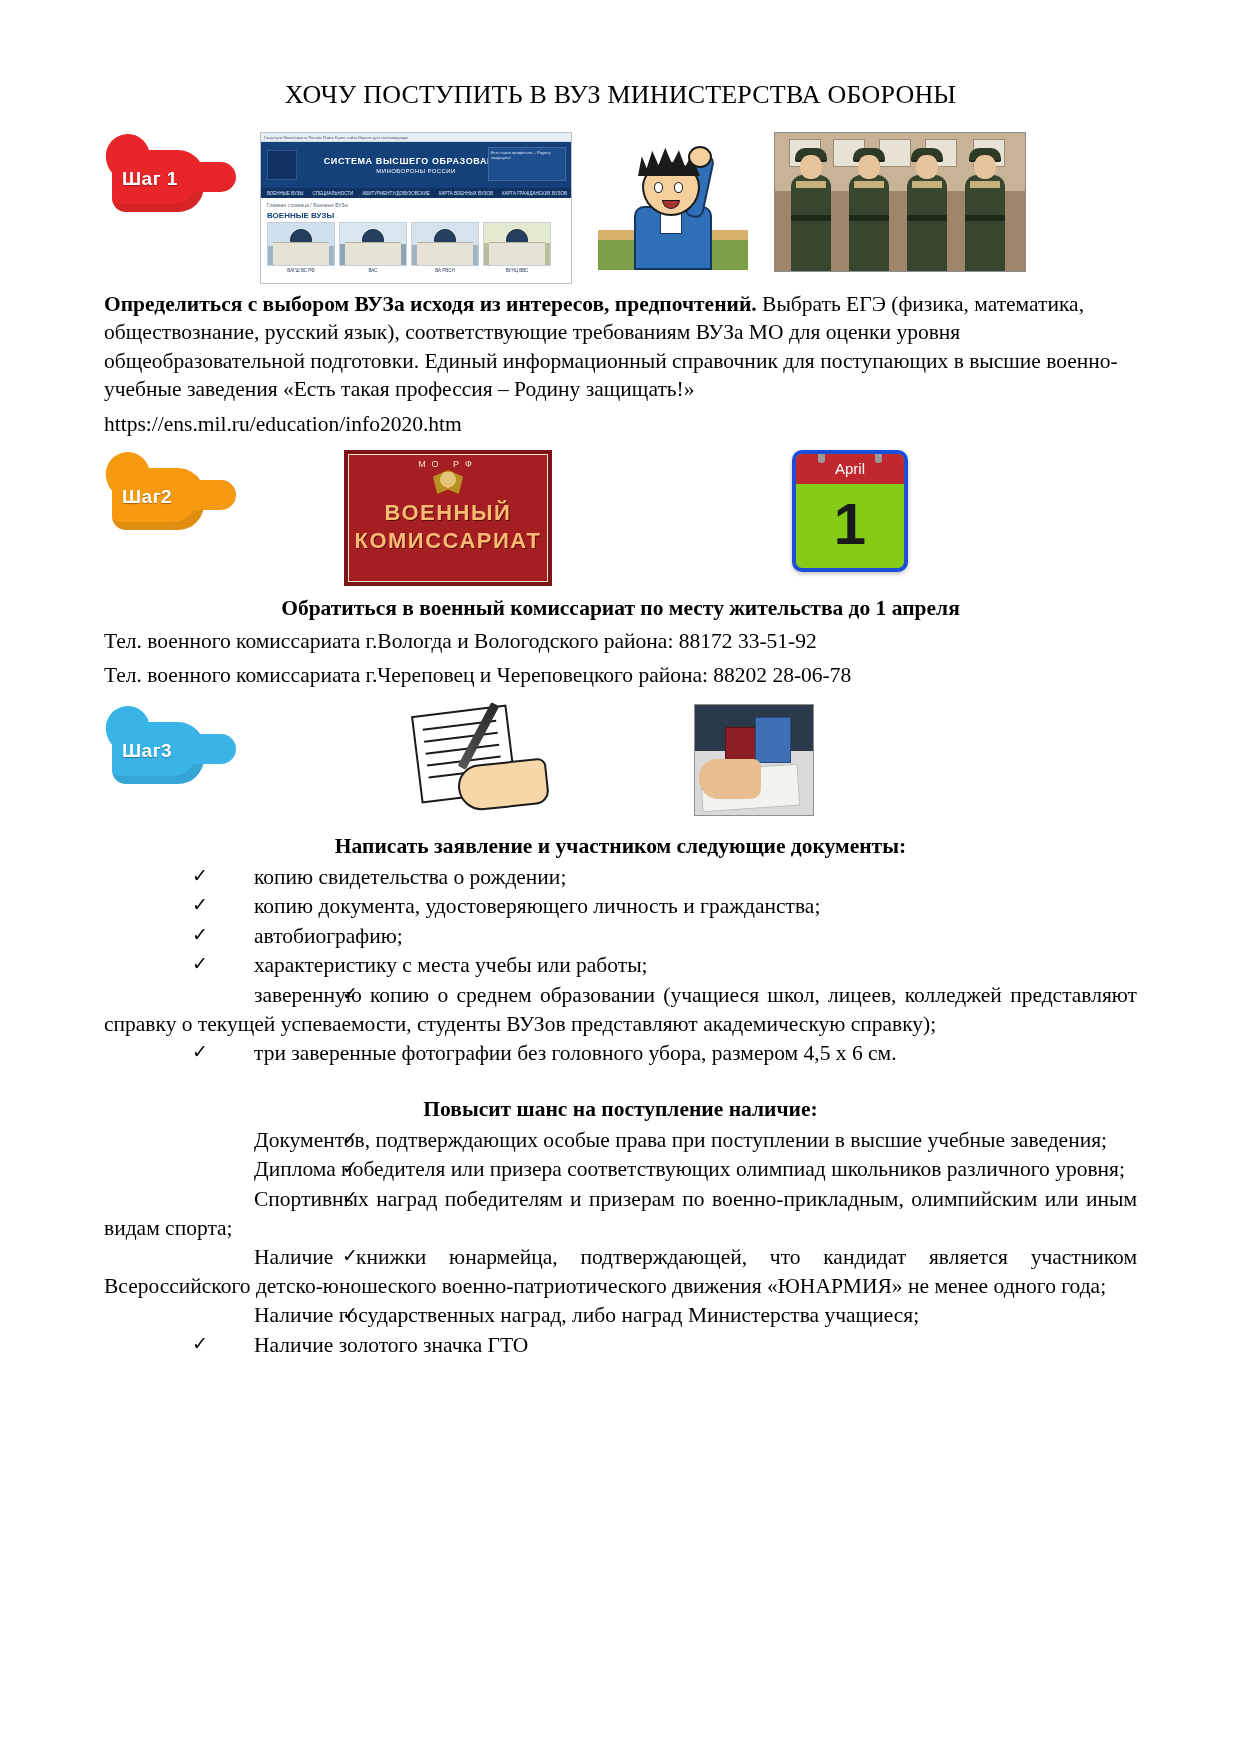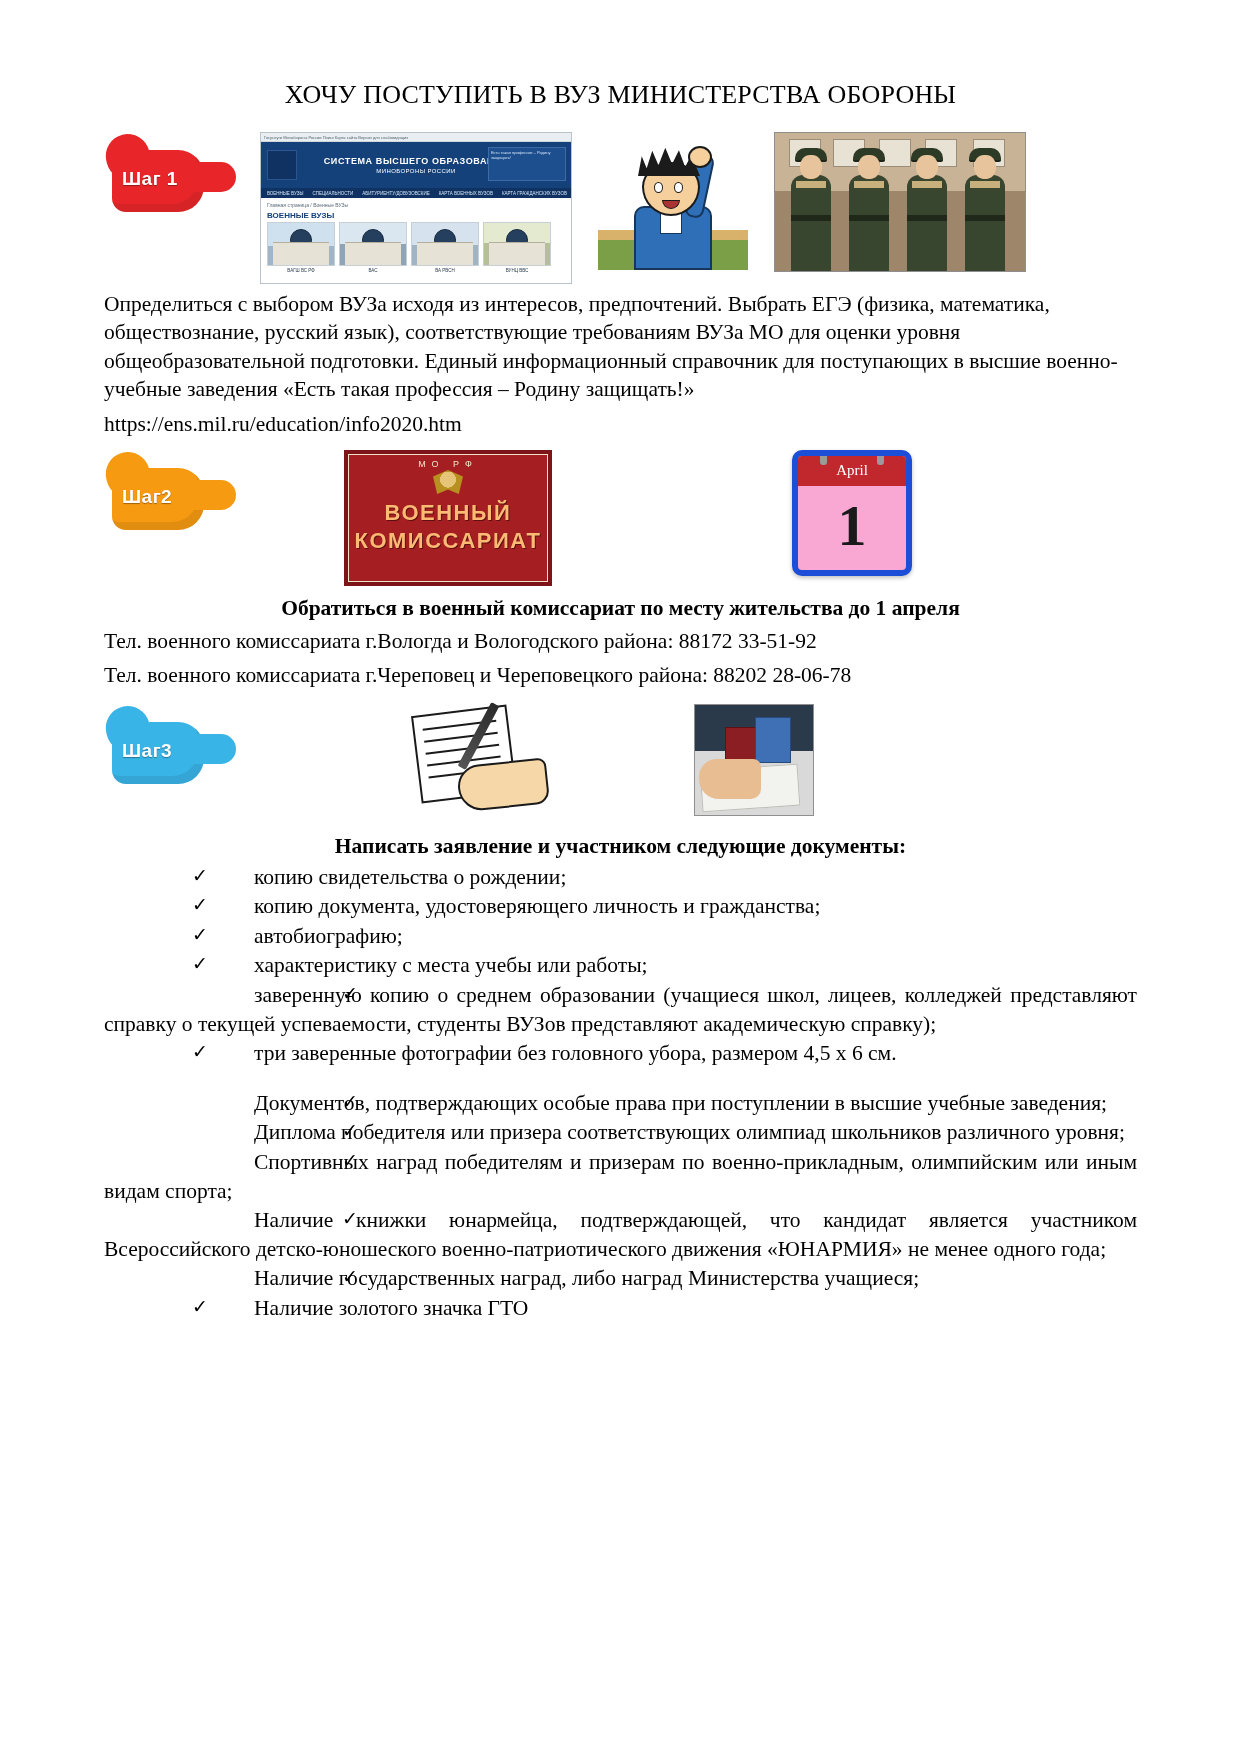--- a/index.html
+++ b/index.html
@@ -265,21 +265,21 @@
   .cad .board { position:absolute; left:5px; top:6px; width:30px; height:7px; background:#c8b07c; }
   .cad .belt { position:absolute; left:0; top:40px; width:100%; height:6px; background:#20281a; }
 
   
   .para {
     font-size: 21.5px;
     line-height: 1.32;
     margin: 6px 0 0 0;
     text-align: left;
   }
-  .bold { font-weight: normal; }
+  .bold { font-weight: bold; }
   .center-bold {
     text-align: center;
     font-weight: bold;
     font-size: 21.5px;
     margin: 10px 0 4px 0;
   }
 
   
   .img-komissariat {
     width: 200px;
@@ -313,25 +313,25 @@
     letter-spacing: 1.5px;
     text-shadow: 1px 1px 0 #5d0f11;
   }
   .kom-line1 { font-size: 22px; margin-top: 6px; }
   .kom-line2 { font-size: 22px; margin-top: 2px; }
 
   .img-calendar {
     width: 108px;
     height: 114px;
     margin-left: 240px;
-    background: #f9a8d4;
-    border: 6px solid #1d4ed8;
+    background: #84cc16;
+    border: 4px solid #1d4ed8;
     border-radius: 10px;
     overflow: hidden;
-    font-family: Liberation Serif, serif;
+    font-family: Liberation Sans, sans-serif;
     box-shadow: 0 2px 4px rgba(0,0,0,0.25);
   }
   .cal-head {
     height: 30px;
     background: #c1282d;
     color: #ffffff;
     display: flex;
     align-items: center;
     justify-content: center;
     font-size: 15px;
@@ -603,20 +603,21 @@
     <li><span class="tick">✓</span><span>копию свидетельства о рождении;</span></li>
     <li><span class="tick">✓</span><span>копию документа, удостоверяющего личность и гражданства;</span></li>
     <li><span class="tick">✓</span><span>автобиографию;</span></li>
     <li><span class="tick">✓</span><span>характеристику с места учебы или работы;</span></li>
     <li class="wrap"><span class="tick">✓</span><span>заверенную копию о среднем образовании (учащиеся школ, лицеев, колледжей представляют справку о текущей успеваемости, студенты ВУЗов представляют академическую справку);</span></li>
     <li><span class="tick">✓</span><span>три заверенные фотографии без головного убора, размером 4,5 х 6 см.</span></li>
   </ul>
 
   <div class="sp"></div>
 
+  <div class="center-bold">Повысит шанс на поступление наличие:</div>
 
   <ul class="check-list">
     <li class="wrap"><span class="tick">✓</span><span>Документов, подтверждающих особые права при поступлении в высшие учебные заведения;</span></li>
     <li class="wrap"><span class="tick">✓</span><span>Диплома победителя или призера соответствующих олимпиад школьников различного уровня;</span></li>
     <li class="wrap"><span class="tick">✓</span><span>Спортивных наград победителям и призерам по военно-прикладным, олимпийским или иным видам спорта;</span></li>
     <li class="wrap"><span class="tick">✓</span><span>Наличие книжки юнармейца, подтверждающей, что кандидат является участником Всероссийского детско-юношеского военно-патриотического движения «ЮНАРМИЯ» не менее одного года;</span></li>
     <li class="wrap"><span class="tick">✓</span><span>Наличие государственных наград, либо наград Министерства учащиеся;</span></li>
     <li><span class="tick">✓</span><span>Наличие золотого значка ГТО</span></li>
   </ul>
 

